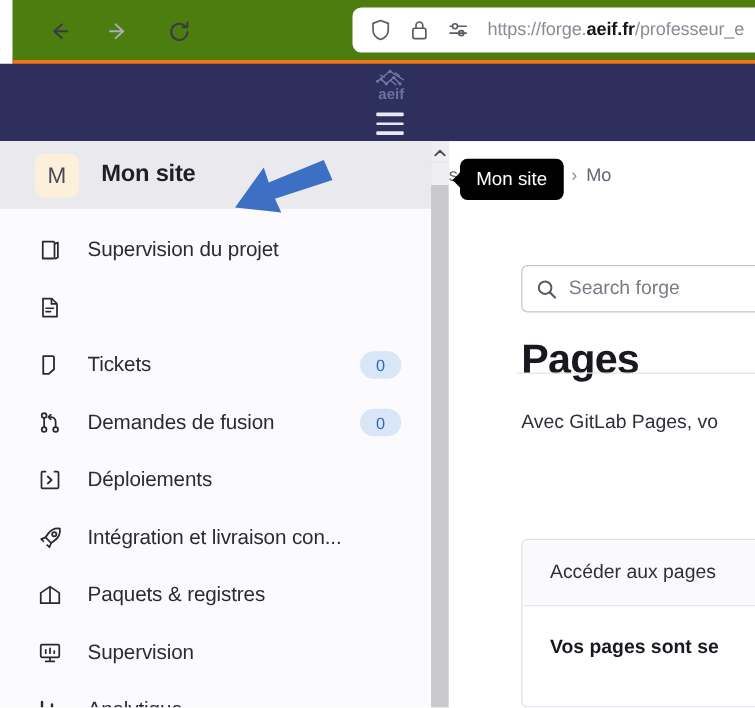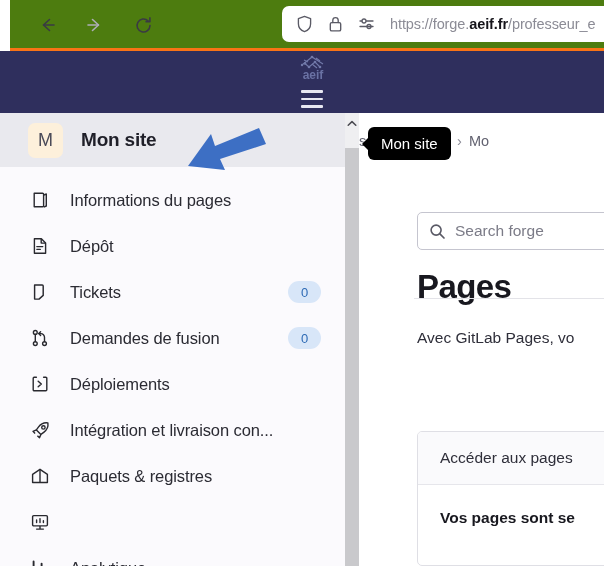--- a/index.html
+++ b/index.html
@@ -448,32 +448,31 @@
 
     <div class="nav-list">
 
       <div class="nav-item">
         <span class="nav-icon">
           <svg width="20" height="20" viewBox="0 0 20 20" fill="none">
             <path d="M4.2 3.2h8.4a1 1 0 0 1 1 1v11.6a1 1 0 0 1-1 1H4.2V3.2Z" stroke="#29292f" stroke-width="1.4" stroke-linejoin="round"></path>
             <path d="M13.7 5.1 16.3 4v12l-2.6 1.1" stroke="#29292f" stroke-width="1.4" stroke-linejoin="round"></path>
           </svg>
         </span>
-        <span class="nav-label">Informations du pages</span>
+        <span class="nav-label">Supervision du projet</span>
       </div>
 
       <div class="nav-item">
         <span class="nav-icon">
           <svg width="20" height="20" viewBox="0 0 20 20" fill="none">
             <path d="M4.4 2.8h7l4.2 4.2v10.2H4.4V2.8Z" stroke="#29292f" stroke-width="1.4" stroke-linejoin="round"></path>
             <path d="M11.2 2.9V7.1h4.3" stroke="#29292f" stroke-width="1.4" stroke-linejoin="round"></path>
             <path d="M6.8 10.6h6M6.8 13.3h3.6" stroke="#29292f" stroke-width="1.3" stroke-linecap="round"></path>
           </svg>
         </span>
-        <span class="nav-label">Dépôt</span>
       </div>
 
       <div class="nav-item">
         <span class="nav-icon">
           <svg width="20" height="20" viewBox="0 0 20 20" fill="none">
             <path d="M4.6 2.9h7.6a1 1 0 0 1 1 1v9.5l-4.2 3.7H4.6V2.9Z" stroke="#29292f" stroke-width="1.45" stroke-linejoin="round"></path>
           </svg>
         </span>
         <span class="nav-label">Tickets</span>
         <span class="nav-badge">0</span>
@@ -527,20 +526,21 @@
 
       <div class="nav-item">
         <span class="nav-icon">
           <svg width="20" height="20" viewBox="0 0 20 20" fill="none">
             <rect x="2.6" y="3.6" width="14.8" height="10.3" rx="1.1" stroke="#29292f" stroke-width="1.4"></rect>
             <path d="M6.6 17.1h6.8" stroke="#29292f" stroke-width="1.4" stroke-linecap="round"></path>
             <path d="M10 13.9v3.2" stroke="#29292f" stroke-width="1.4"></path>
             <path d="M6.6 10.5V7.9M10 10.5V6.6M13.4 10.5V8.8" stroke="#29292f" stroke-width="1.4" stroke-linecap="round"></path>
           </svg>
         </span>
+        <span class="nav-label">Supervision</span>
       </div>
 
       <div class="nav-item">
         <span class="nav-icon">
           <svg width="20" height="20" viewBox="0 0 20 20" fill="none">
             <path d="M3.6 3.5v13M7.6 9v7.5M11.6 5.6v10.9M15.6 11.2v5.3" stroke="#29292f" stroke-width="1.9" stroke-linecap="round"></path>
           </svg>
         </span>
         <span class="nav-label">Analytique</span>
       </div>

